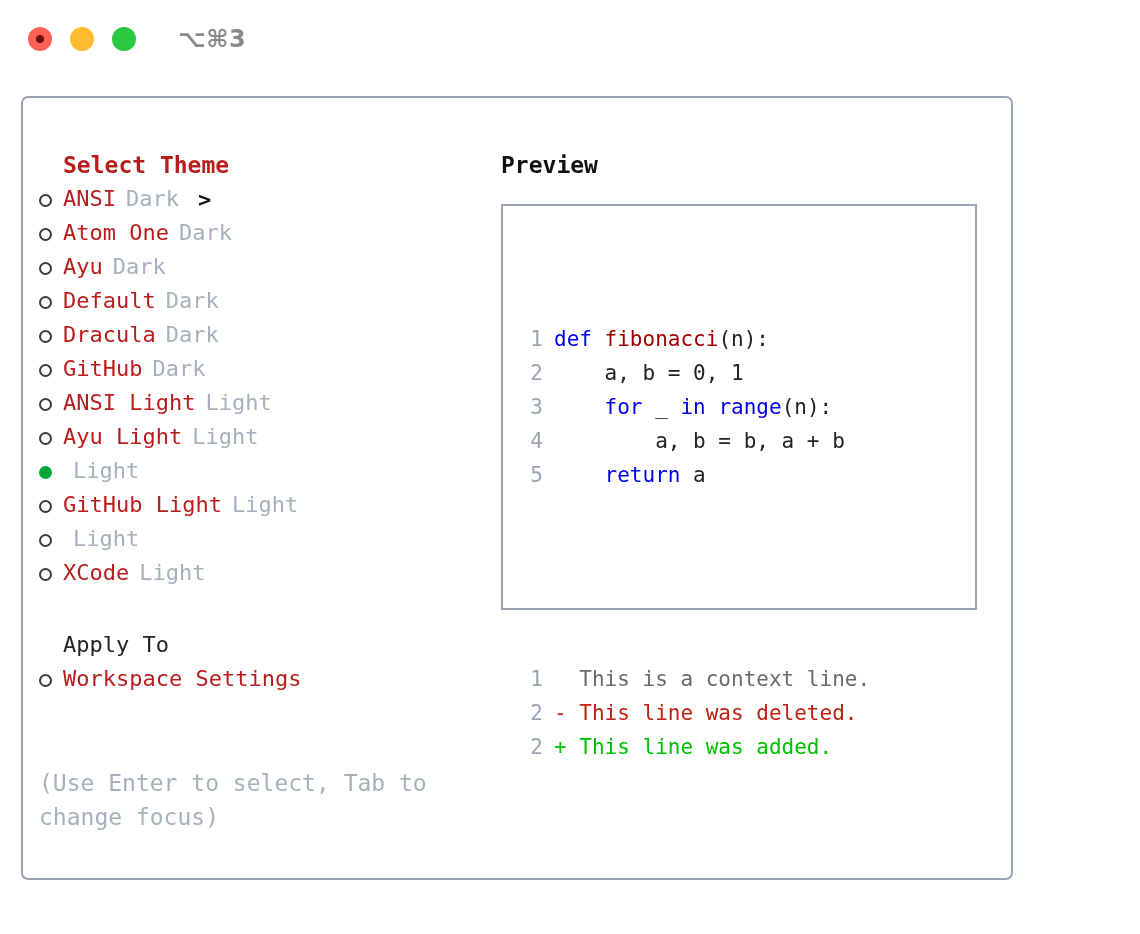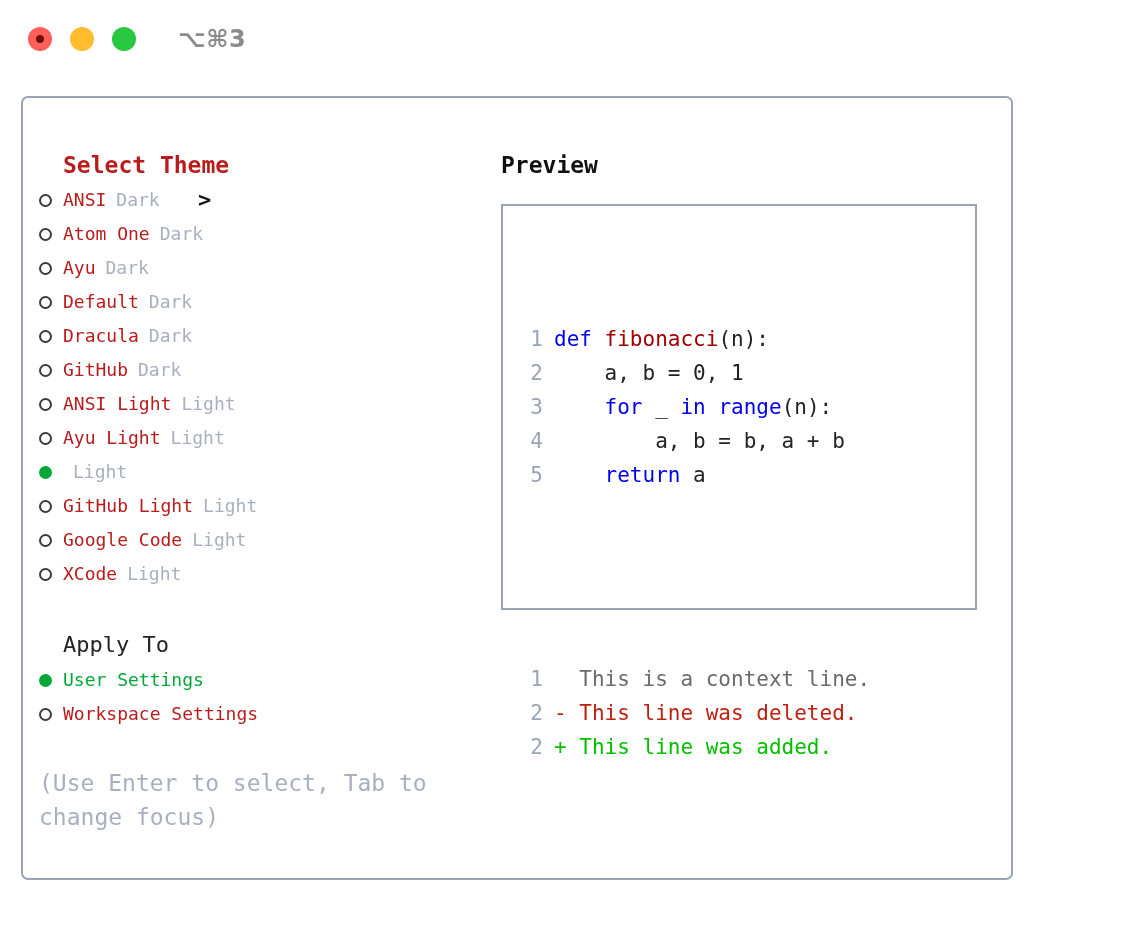--- a/index.html
+++ b/index.html
@@ -89,21 +89,21 @@
     position: absolute;
     left: 16px;
     top: 50px;
     width: 440px;
   }
 
   .row {
     display: flex;
     align-items: baseline;
     height: 34px;
-    font-size: 18px;
+    font-size: 22px;
     line-height: 34px;
     color: #232323;
     white-space: pre;
   }
   .marker {
     width: 24px;
     flex: 0 0 24px;
     text-align: left;
     font-size: 22px;
     line-height: 34px;
@@ -248,33 +248,32 @@
             <div class="row"><span class="marker"><span class="bullet-empty"></span></span><span class="label">ANSI</span><span class="variant">Dark</span></div>
             <div class="row"><span class="marker"><span class="bullet-empty"></span></span><span class="label">Atom One</span><span class="variant">Dark</span></div>
             <div class="row"><span class="marker"><span class="bullet-empty"></span></span><span class="label">Ayu</span><span class="variant">Dark</span></div>
             <div class="row"><span class="marker"><span class="bullet-empty"></span></span><span class="label">Default</span><span class="variant">Dark</span></div>
             <div class="row"><span class="marker"><span class="bullet-empty"></span></span><span class="label">Dracula</span><span class="variant">Dark</span></div>
             <div class="row"><span class="marker"><span class="bullet-empty"></span></span><span class="label">GitHub</span><span class="variant">Dark</span></div>
             <div class="row"><span class="marker"><span class="bullet-empty"></span></span><span class="label">ANSI Light</span><span class="variant">Light</span></div>
             <div class="row"><span class="marker"><span class="bullet-empty"></span></span><span class="label">Ayu Light</span><span class="variant">Light</span></div>
             <div class="row selected"><span class="marker"><span class="bullet-filled"></span></span><span class="variant">Light</span></div>
             <div class="row"><span class="marker"><span class="bullet-empty"></span></span><span class="label">GitHub Light</span><span class="variant">Light</span></div>
-            <div class="row"><span class="marker"><span class="bullet-empty"></span></span><span class="label">Google Code</span><span class="variant">Light</span></div>
+            <div class="row"><span class="marker"><span class="bullet-empty"></span></span><span class="variant">Light</span></div>
             <div class="row"><span class="marker"><span class="bullet-empty"></span></span><span class="label">XCode</span><span class="variant">Light</span></div>
           </div>
 
         <div class="section-gap"></div>
 
         <div class="section-head">
           <span class="marker"></span>
           <span class="label">Apply To</span>
         </div>
 
         <div id="apply-list">
-            <div class="row selected"><span class="marker"><span class="bullet-filled"></span></span><span class="label">User Settings</span></div>
             <div class="row"><span class="marker"><span class="bullet-empty"></span></span><span class="label">Workspace Settings</span></div>
           </div>
       </div>
 
       <div class="hint">(Use Enter to select, Tab to change focus)</div>
 
       <div class="right-col">
         <div class="preview-title">Preview</div>
         <div class="preview-box">
           <div class="code">

